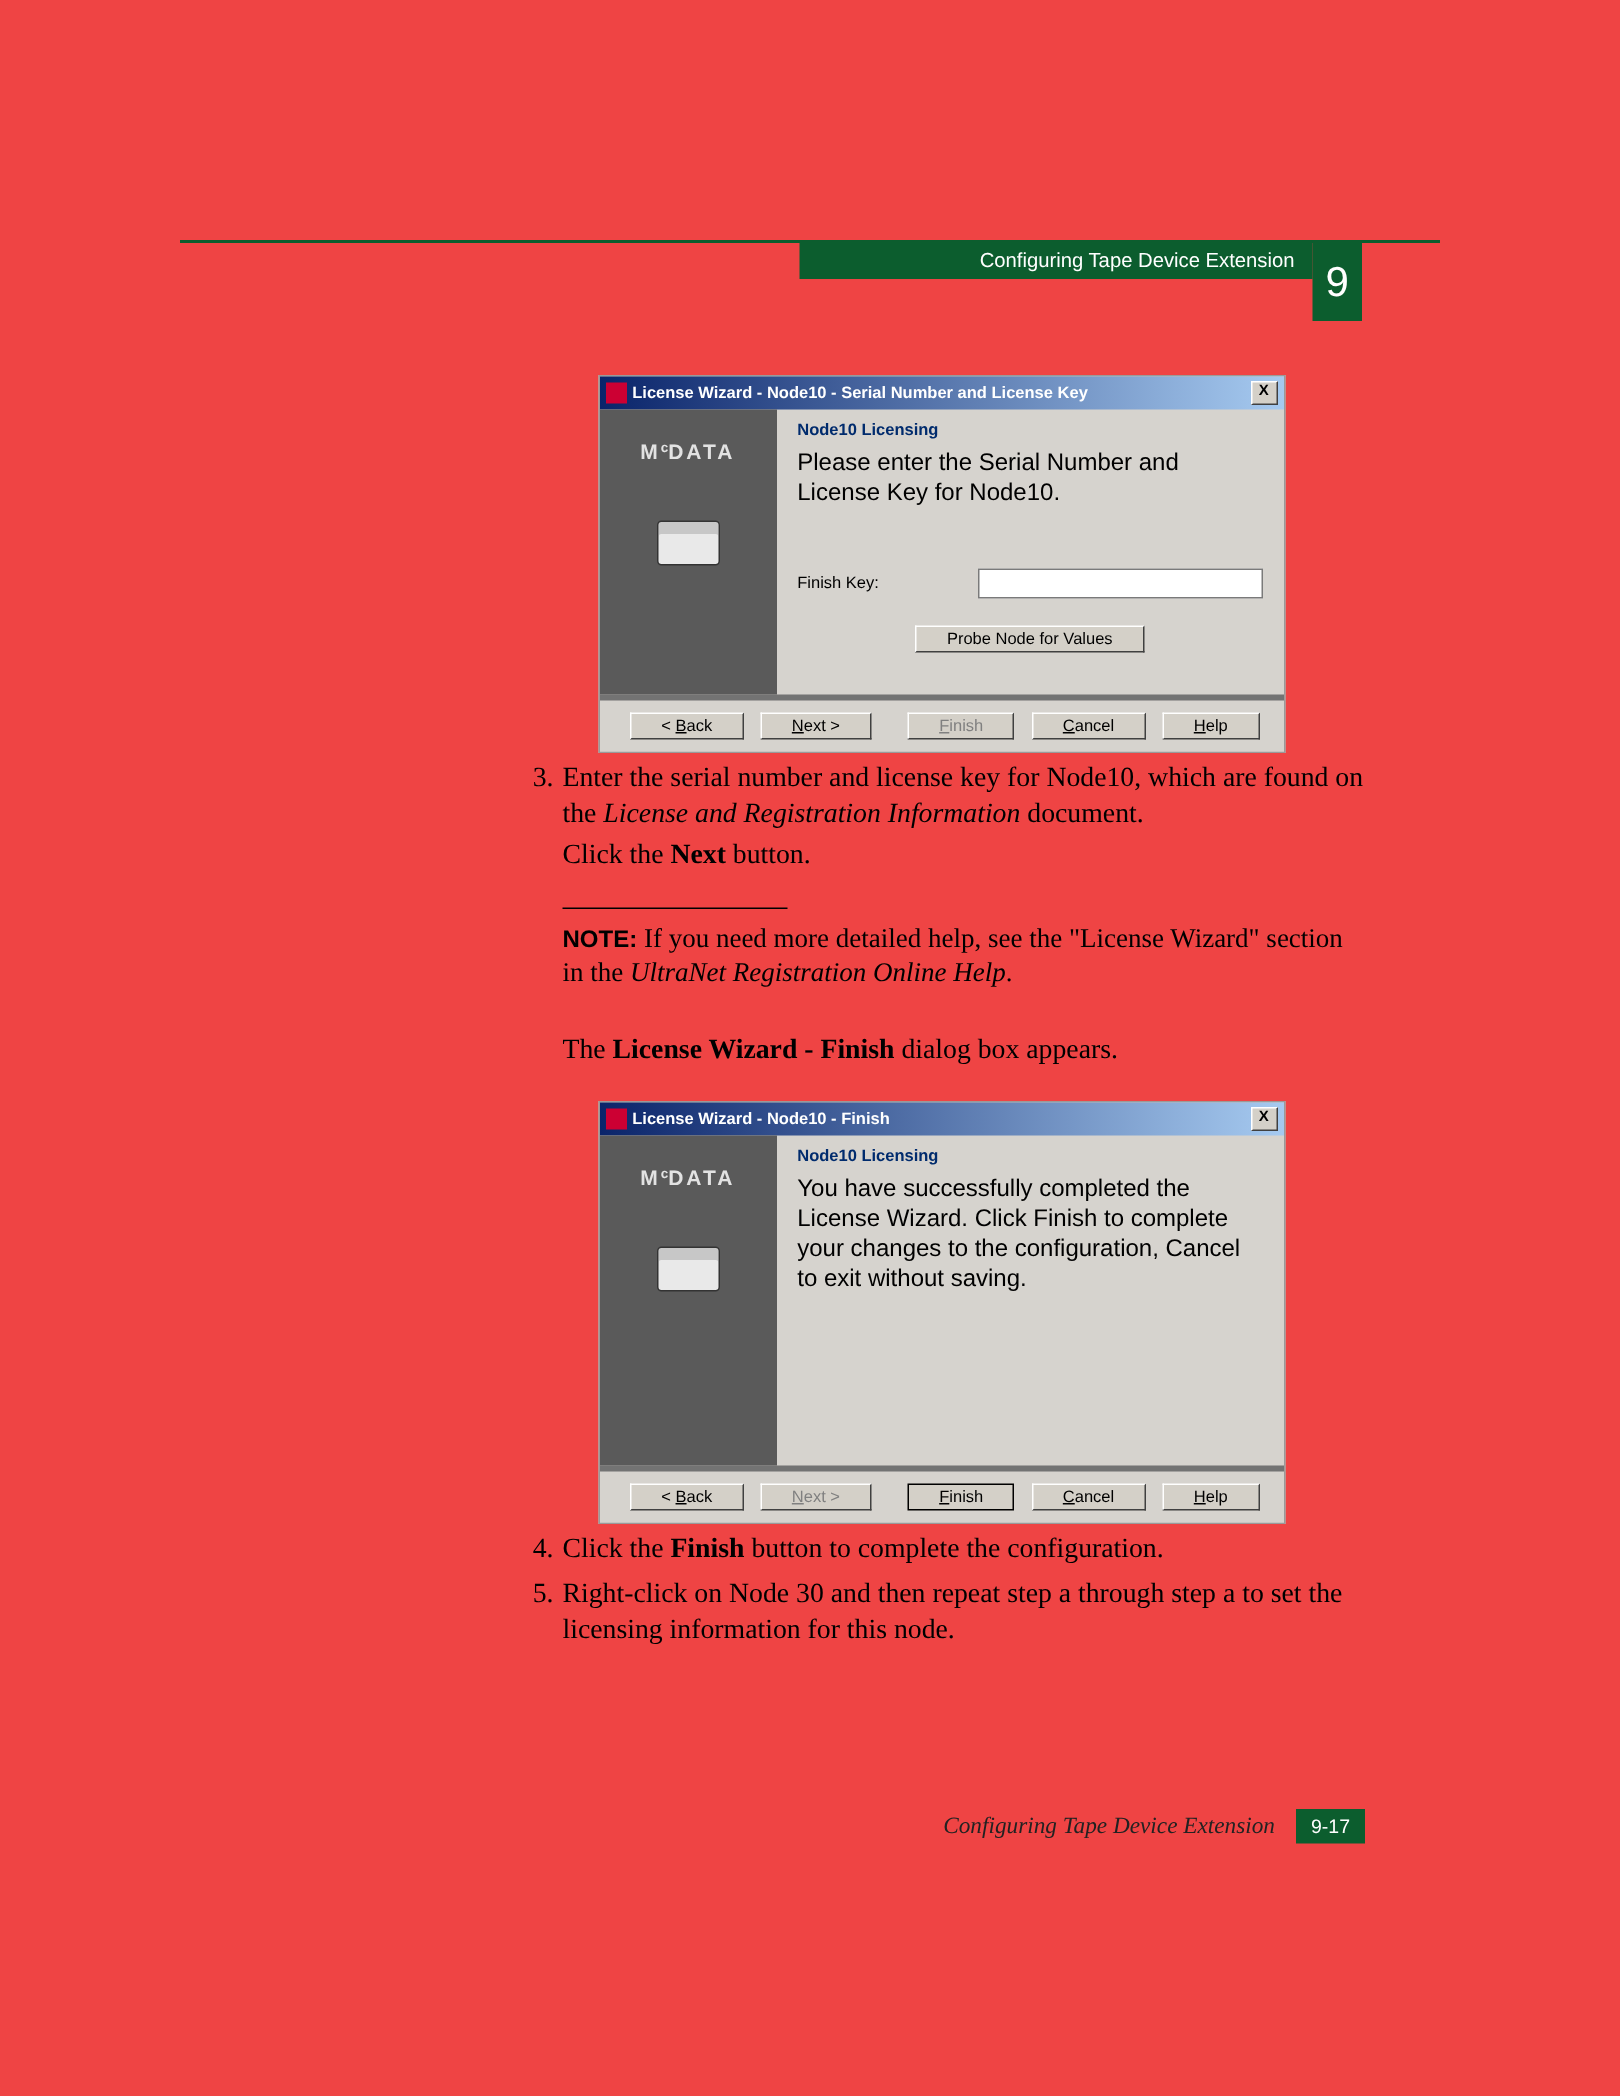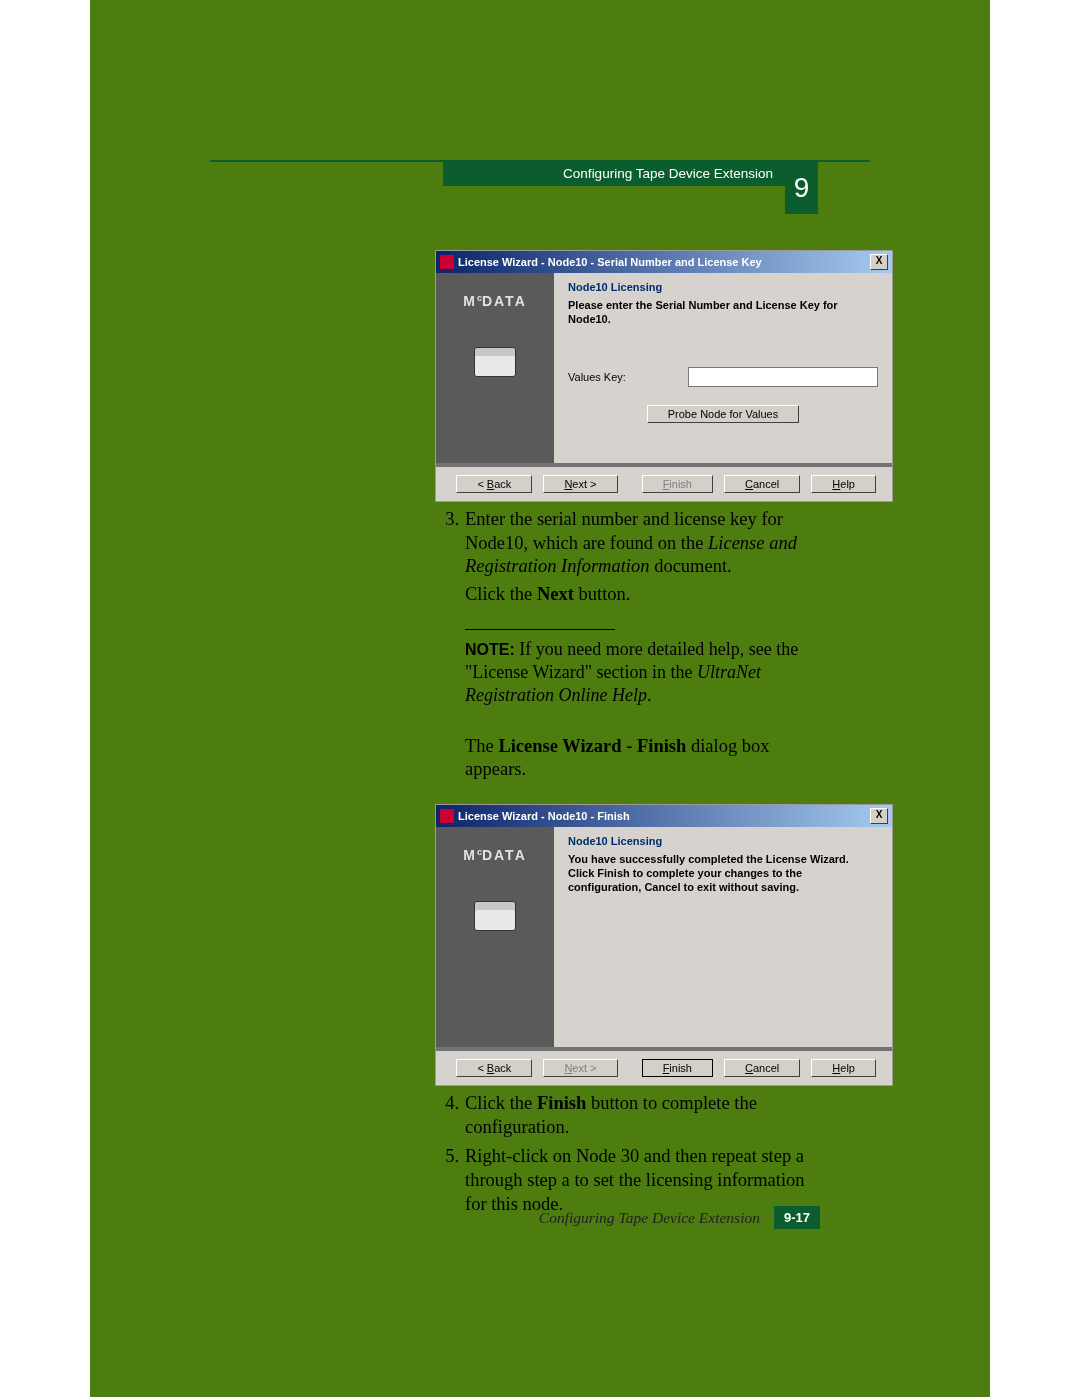--- a/index.html
+++ b/index.html
@@ -2,24 +2,24 @@
 <html><head>
 <meta charset="utf-8">
 <style>
   body {
     margin: 0;
     background: #ffffff;
     font-family: Georgia, 'Times New Roman', serif;
     color: #000;
   }
   .page {
-    width: 900px;
+    width: 1080px;
     height: 1397px;
     position: relative;
-    background: #4d7c0f;
+    background: #ef4444;
     margin: 0 auto;
   }
   .header-rule {
     position: absolute;
     top: 160px;
     left: 120px;
     right: 120px;
     border-top: 2px solid #0c5d2e;
   }
   .header-bar {
@@ -126,24 +126,23 @@
     padding: 8px 14px 10px 14px;
     color: #000;
   }
   .section-head {
     font-weight: bold;
     color: #002b6d;
     font-size: 11px;
     margin-bottom: 6px;
   }
   .instr {
-    font-size: 11px;
+    font-size: 16px;
     margin-bottom: 40px;
     line-height: 1.25;
-    font-weight: bold;
   }
   .form-row {
     display: flex;
     align-items: center;
     margin: 6px 0;
   }
   .form-row label {
     width: 120px;
     font-size: 11px;
   }
@@ -233,21 +232,21 @@
     font-size: 15.5px;
     color: #222;
     margin-right: 14px;
     font-family: 'Palatino Linotype', Georgia, serif;
   }
   .footer-page {
     background: #0c5d2e;
     color: #fff;
     font-size: 13px;
     padding: 4px 10px;
-    font-weight: bold;
+    font-weight: normal;
   }
   .underline-letter{text-decoration:underline;}
 </style>
 </head>
 <body>
 
 <div class="page">
   <div class="header-rule"></div>
   <div class="header-bar">Configuring Tape Device Extension</div>
   <div class="chapter-tab">9</div>
@@ -262,21 +261,21 @@
       </div>
       <div class="dialog-body">
         <div class="side-panel">
           <div class="side-logo">M<sup>c</sup>DATA</div>
           <div class="device-icon"></div>
         </div>
         <div class="main-panel">
           <div class="section-head">Node10 Licensing</div>
           <div class="instr">Please enter the Serial Number and License Key for Node10.</div>
           <div class="form-row">
-            <label>Values Key:</label>
+            <label>Finish Key:</label>
             <input type="text" value="" style="">
           </div>
           <div class="probe-row">
             <button class="win-btn">Probe Node for Values</button>
           </div>
         </div>
       </div>
       <div class="button-row">
         <button class="win-btn"><span>&lt; </span><span class="underline-letter">B</span><span>ack</span></button>
         <button class="win-btn"><span class="underline-letter">N</span><span>ext &gt;</span></button>

